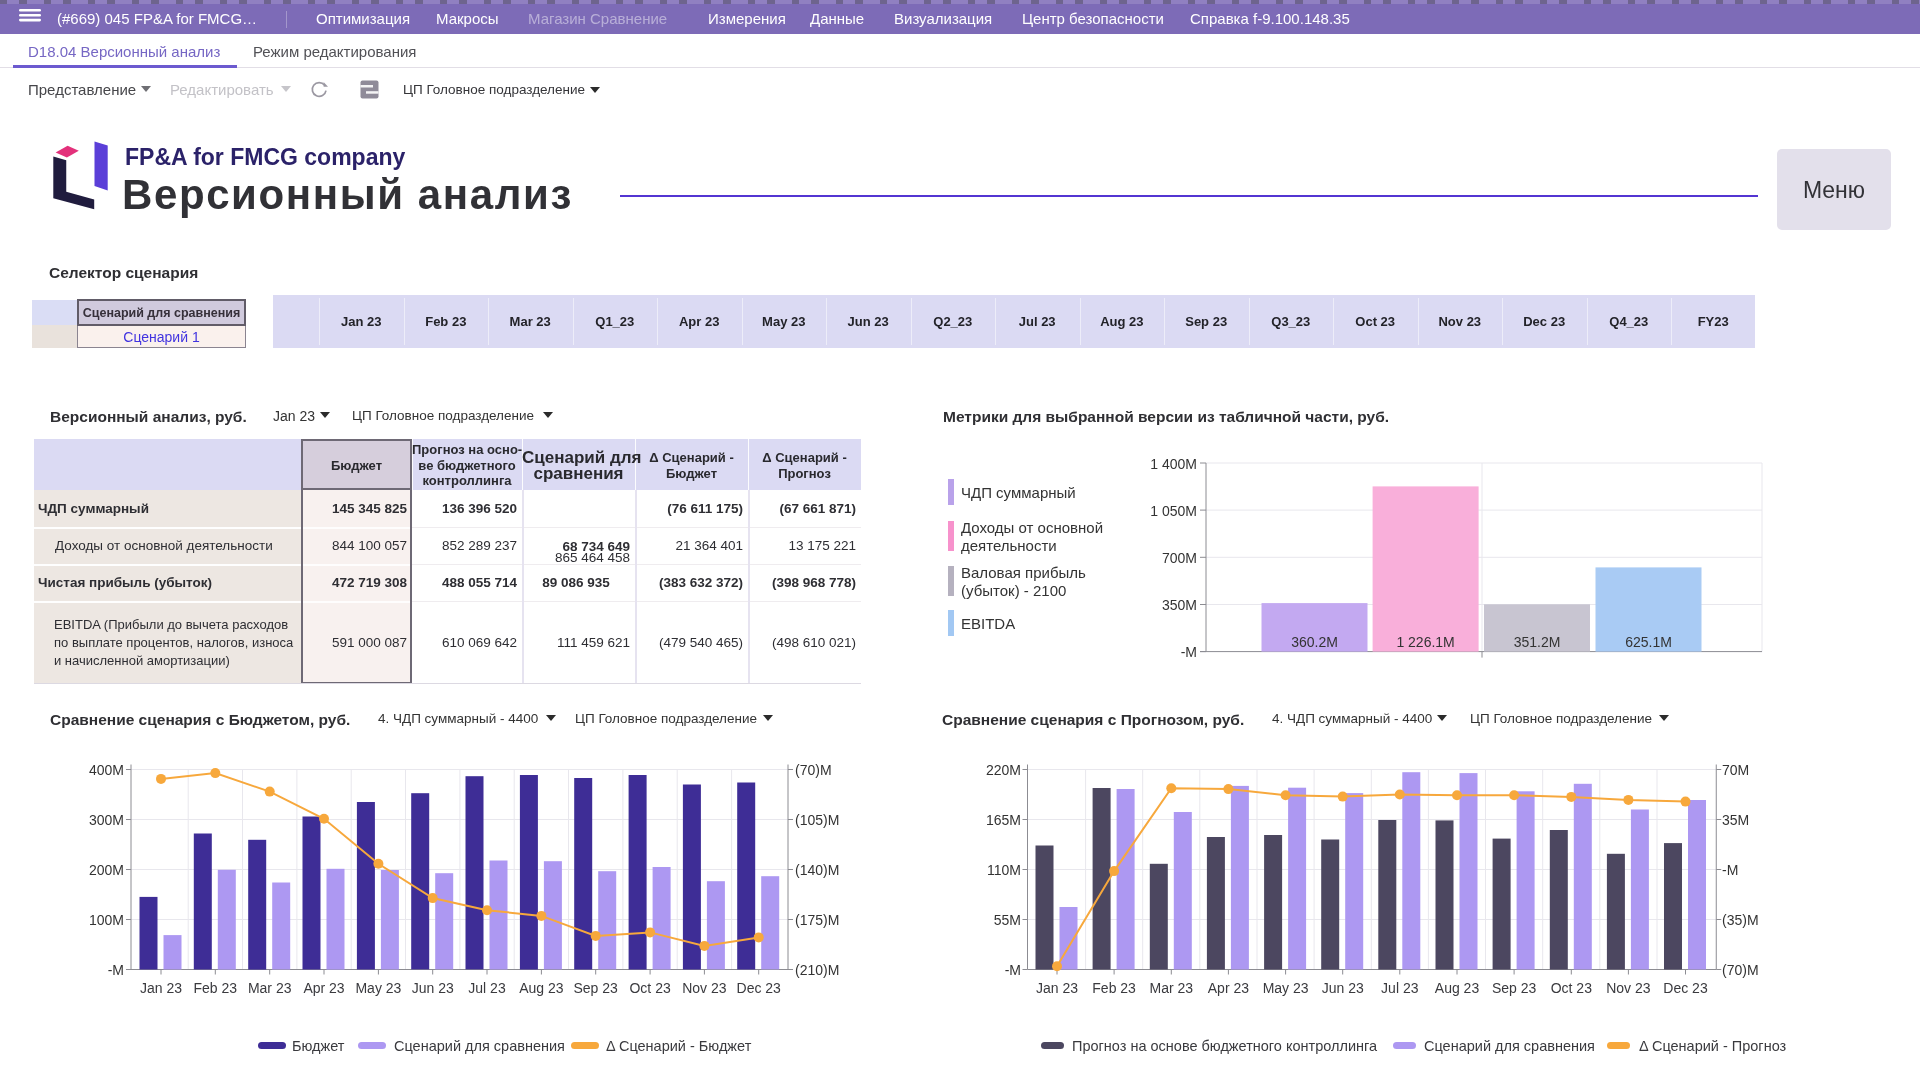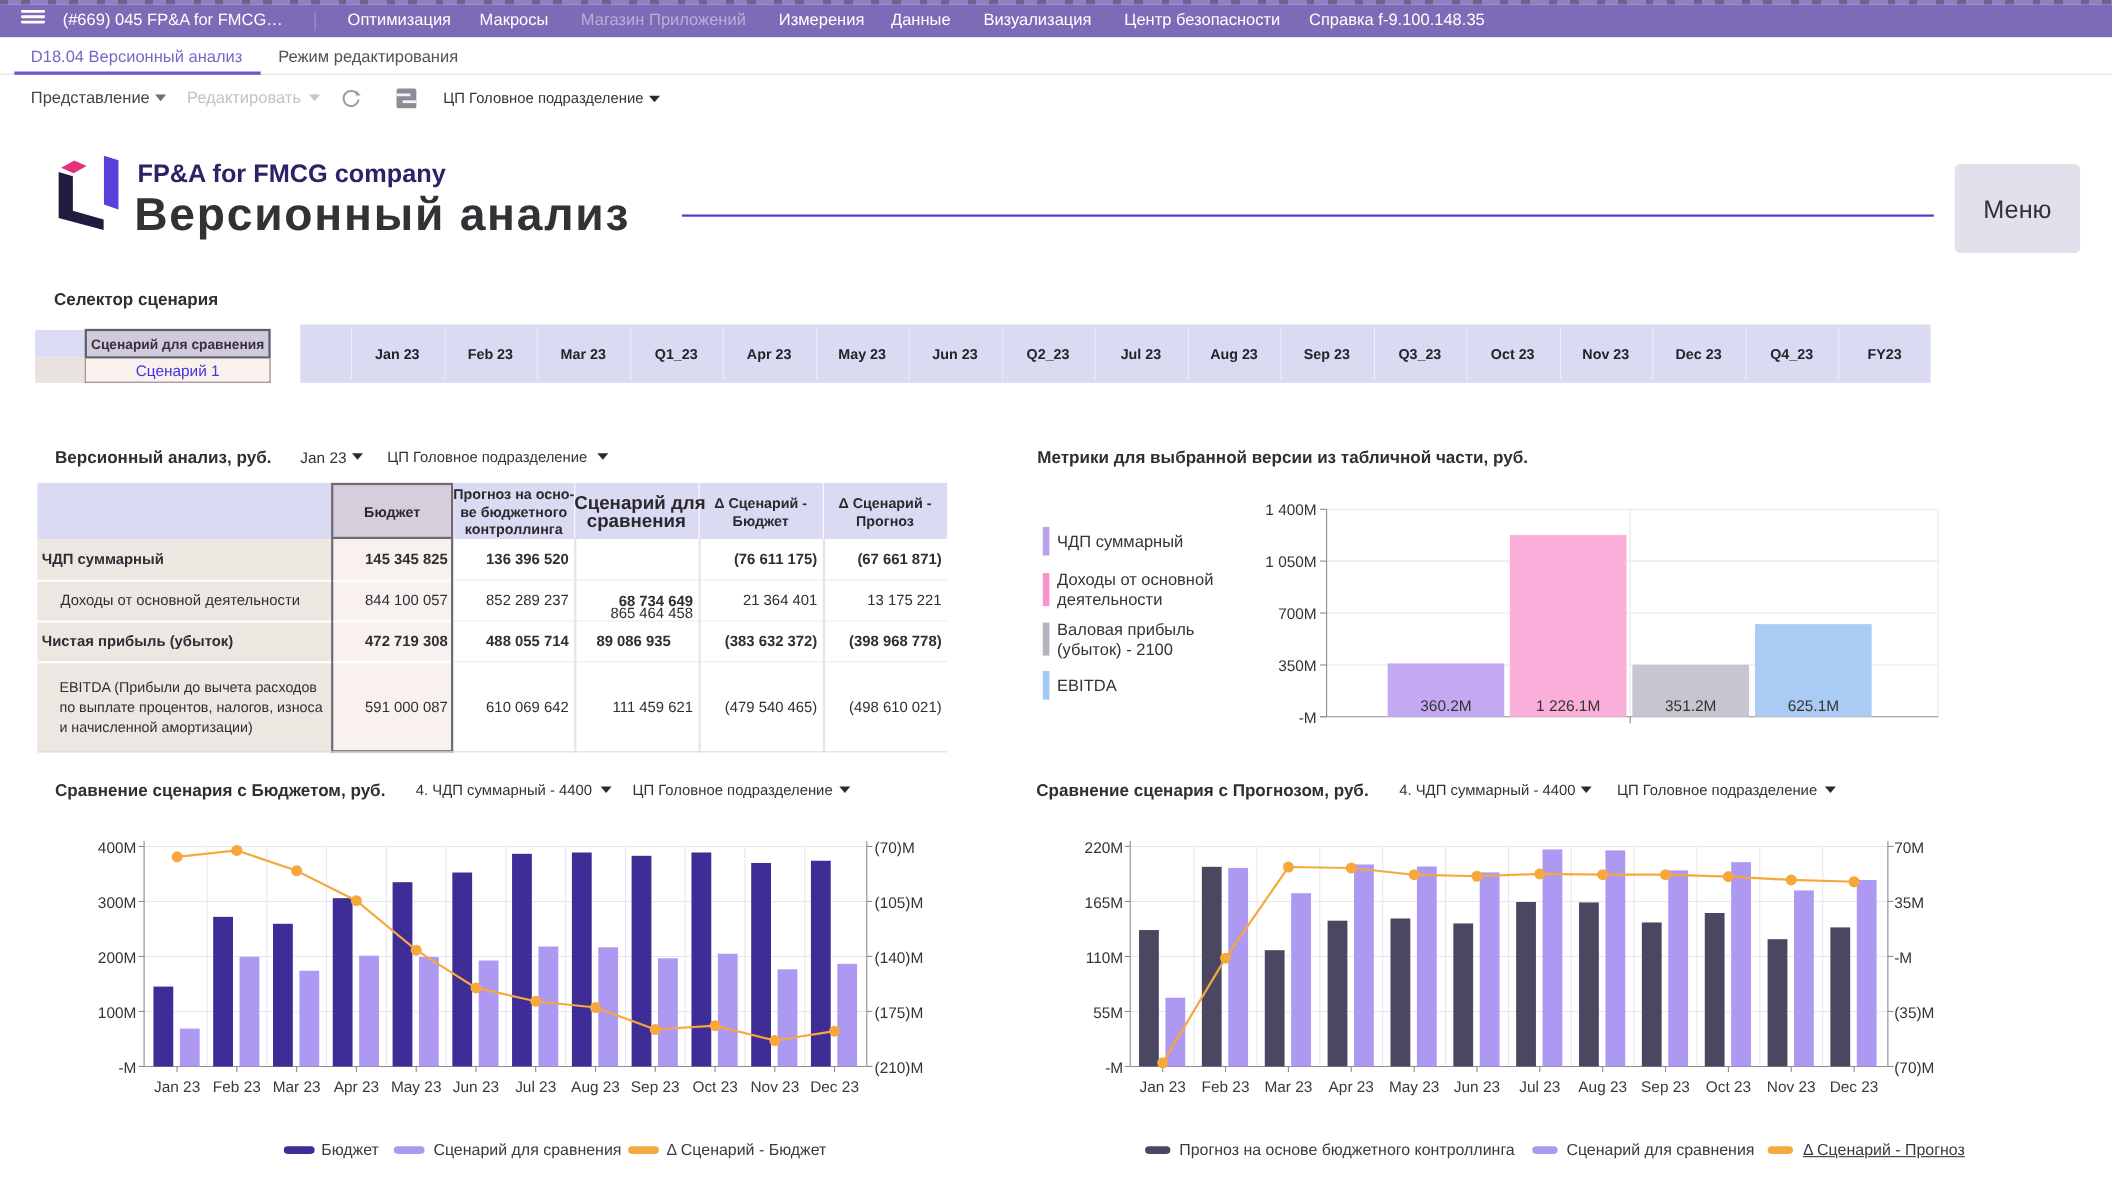--- a/index.html
+++ b/index.html
@@ -15,21 +15,21 @@
 <div class="abs" style="left:0;top:4px;width:1920px;height:30px;background:#7D6BB7;"></div>
 <svg class="abs" style="left:19px;top:9px;" width="22" height="14" viewBox="0 0 22 14">
 <rect x="0" y="0" width="22" height="2.6" rx="1.3" fill="#fff"></rect>
 <rect x="0" y="4.9" width="22" height="2.6" rx="1.3" fill="#fff"></rect>
 <rect x="0" y="9.8" width="22" height="2.6" rx="1.3" fill="#fff"></rect>
   </svg>
 <div class="abs" style="left:57px;top:10px;font-size:15px;color:#fff;">(#669) 045 FP&amp;A for FMCG…</div>
 <div class="abs" style="left:286px;top:11px;width:1px;height:17px;background:rgba(255,255,255,.3);"></div>
 <div class="abs" style="left:316px;top:10px;font-size:15px;color:#fff;opacity:1;">Оптимизация</div>
 <div class="abs" style="left:436px;top:10px;font-size:15px;color:#fff;opacity:1;">Макросы</div>
-<div class="abs" style="left:528px;top:10px;font-size:15px;color:#fff;opacity:.45;">Магазин Приложений</div>
+<div class="abs" style="left:528px;top:10px;font-size:15px;color:#fff;opacity:.45;">Магазин Сравнение</div>
 <div class="abs" style="left:708px;top:10px;font-size:15px;color:#fff;opacity:1;">Измерения</div>
 <div class="abs" style="left:810px;top:10px;font-size:15px;color:#fff;opacity:1;">Данные</div>
 <div class="abs" style="left:894px;top:10px;font-size:15px;color:#fff;opacity:1;">Визуализация</div>
 <div class="abs" style="left:1022px;top:10px;font-size:15px;color:#fff;opacity:1;">Центр безопасности</div>
 <div class="abs" style="left:1190px;top:10px;font-size:15px;color:#fff;opacity:1;">Справка f-9.100.148.35</div>
 <div class="abs" style="left:0;top:34px;width:1920px;height:34px;background:#fff;border-bottom:1px solid #E2DEE6;"></div>
 <div class="abs" style="left:28px;top:43px;font-size:15px;color:#7667C4;">D18.04 Версионный анализ</div>
 <div class="abs" style="left:13px;top:65px;width:224px;height:3px;background:#6C5ACF;"></div>
 <div class="abs" style="left:253px;top:43px;font-size:15px;color:#515156;">Режим редактирования</div>
 <div class="abs" style="left:28px;top:81px;font-size:15px;color:#46464a;">Представление</div>
@@ -404,12 +404,12 @@
 <div class="abs" style="left:292px;top:1038px;font-size:14.5px;color:#3a3a3e;">Бюджет</div>
 <div class="abs" style="left:358px;top:1042px;width:28px;height:7px;border-radius:3.5px;background:#AD98F2;"></div>
 <div class="abs" style="left:394px;top:1038px;font-size:14.5px;color:#3a3a3e;">Сценарий для сравнения</div>
 <div class="abs" style="left:571px;top:1042px;width:28px;height:7px;border-radius:3.5px;background:#F7A83C;"></div>
 <div class="abs" style="left:606px;top:1038px;font-size:14.5px;color:#3a3a3e;">Δ Сценарий - Бюджет</div>
 <div class="abs" style="left:1041px;top:1042px;width:23px;height:7px;border-radius:3.5px;background:#4C4760;"></div>
 <div class="abs" style="left:1072px;top:1038px;font-size:14.5px;color:#3a3a3e;">Прогноз на основе бюджетного контроллинга</div>
 <div class="abs" style="left:1393px;top:1042px;width:23px;height:7px;border-radius:3.5px;background:#AD98F2;"></div>
 <div class="abs" style="left:1424px;top:1038px;font-size:14.5px;color:#3a3a3e;">Сценарий для сравнения</div>
 <div class="abs" style="left:1607px;top:1042px;width:23px;height:7px;border-radius:3.5px;background:#F7A83C;"></div>
-<div class="abs" style="left:1639px;top:1038px;font-size:14.5px;color:#3a3a3e;text-decoration:underline;">Δ Сценарий - Прогноз</div>
+<div class="abs" style="left:1639px;top:1038px;font-size:14.5px;color:#3a3a3e;">Δ Сценарий - Прогноз</div>
 </body></html>

